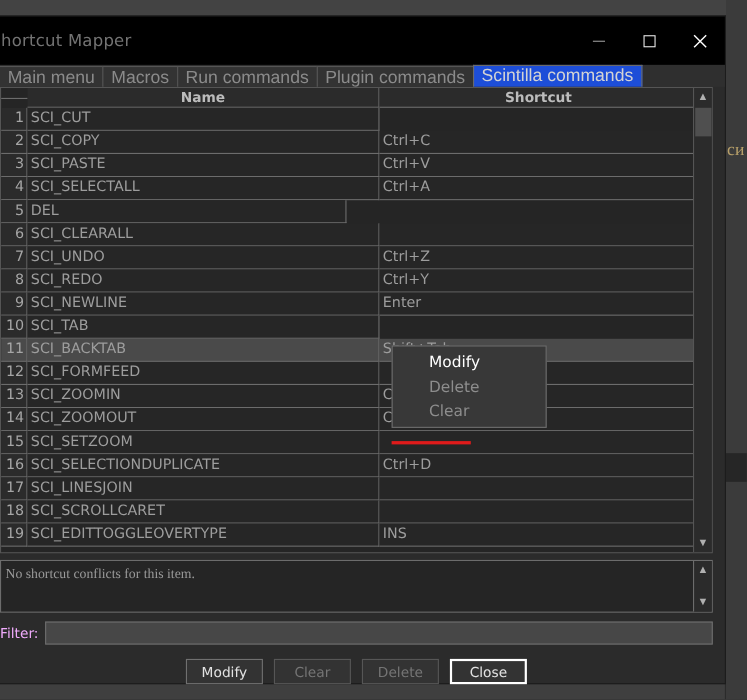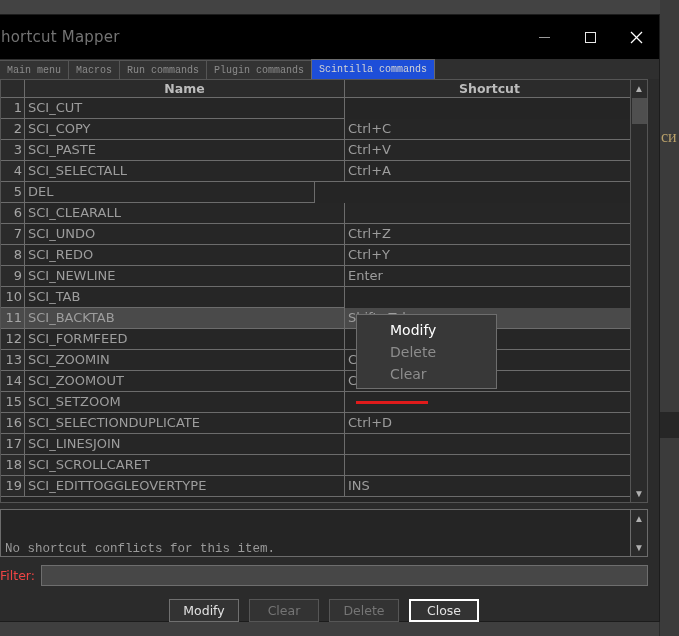--- a/index.html
+++ b/index.html
@@ -118,29 +118,29 @@
     background: #2f2f2f;
     display: flex;
     align-items: flex-end;
     padding-left: 10px;
     box-sizing: border-box;
   }
   .tab {
     height: 19px;
     line-height: 19px;
     padding: 0 7px;
-    font-size: 10px;
+    font-size: 16px;
     color: #8b8b8b;
     border: 1px solid #555555;
     border-bottom: none;
     box-sizing: border-box;
     background: #333333;
     margin-right: -1px;
     white-space: nowrap;
-    font-family: Liberation Mono, monospace;
+    font-family: Liberation Sans, sans-serif;
   }
   .tab.active {
     background: #1d4ed8;
     color: #d4d4d4;
     border-color: #6a6a6a;
     height: 20px;
     line-height: 20px;
   }
 
   
@@ -150,20 +150,21 @@
     height: 424px;
     background: #252525;
     border: 1px solid #555555;
     box-sizing: border-box;
     overflow: hidden;
   }
   .table-head {
     display: flex;
     height: 18px;
     box-sizing: border-box;
+    align-items: center;
   }
   .th {
     background: #2b2b2b;
     border: 1px solid #6c6c6c;
     border-top: none;
     border-left: none;
     box-sizing: border-box;
     color: #bcbcbc;
     font-size: 12.5px;
     font-weight: bold;
@@ -255,35 +256,34 @@
     height: 48px;
     background: #252525;
     border: 1px solid #6c6c6c;
     box-sizing: border-box;
   }
   .conflict-text {
     position: absolute;
     left: 4px; top: 4px;
     font-size: 12.5px;
     color: #9a9a9a;
-    font-family: Liberation Mono, monospace;
-    margin-top: 28px;
+    font-family: Liberation Serif, serif;
   }
   .conflict .vscroll { border-left: 1px solid #6c6c6c; background: #2b2b2b; }
 
   
   .filterrow {
     margin: 7px 11px 0 11px;
     display: flex;
     align-items: center;
     height: 22px;
   }
   .filter-label {
     font-size: 12.5px;
-    color: #ef4444;
+    color: #f0abfc;
     margin-right: 6px;
     font-family: "DejaVu Sans", sans-serif;
   }
   .filter-input {
     flex: 1;
     height: 21px;
     background: #474747;
     border: 1px solid #6e6e6e;
     box-sizing: border-box;
     color: #d0d0d0;

